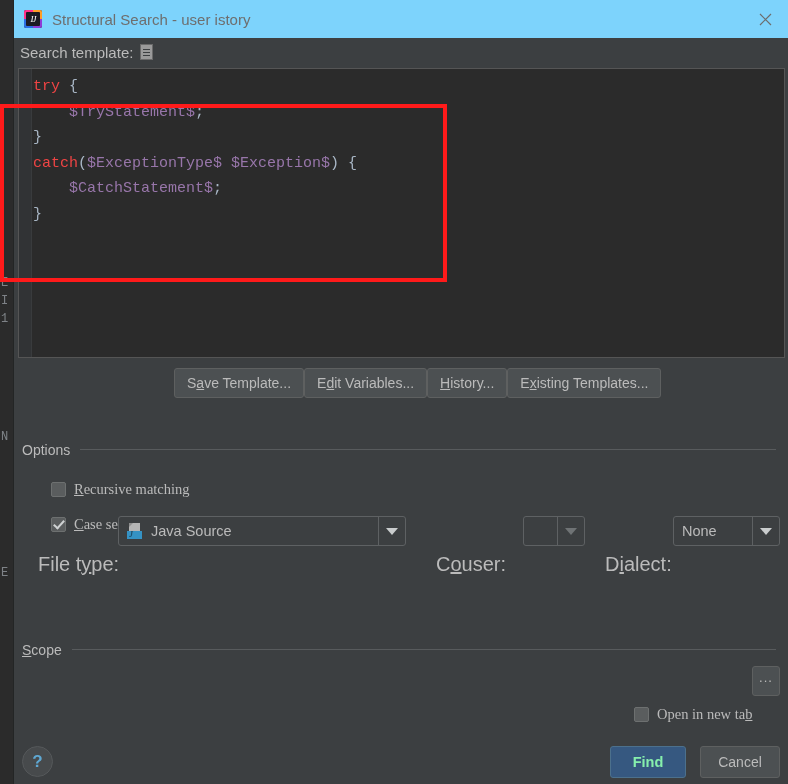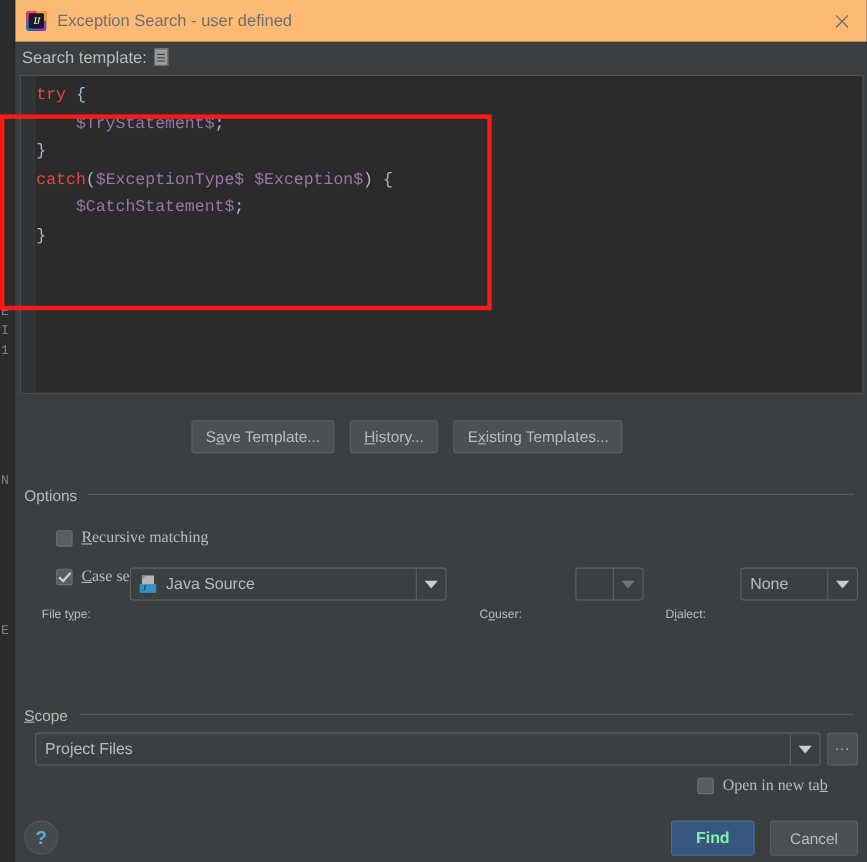--- a/index.html
+++ b/index.html
@@ -47,21 +47,21 @@
     height: 784px;
     background: #3c3f41;
     box-shadow: 0 0 0 1px #232525;
   }
 
   
   .titlebar {
     position: absolute;
     left: 0; top: 0;
     width: 774px; height: 38px;
-    background: #fdba74;
+    background: #7dd3fc;
     display: flex;
     align-items: center;
     padding: 0 0 0 10px;
     box-sizing: border-box;
   }
   .app-icon {
     position: relative;
     width: 18px; height: 18px;
     flex: 0 0 18px;
     border-radius: 2px;
@@ -191,43 +191,42 @@
     height: 30px;
     line-height: 28px;
     box-sizing: border-box;
     white-space: nowrap;
     text-align: center;
   }
   .mn { text-decoration: underline; }
 
   .tpl-buttons {
     position: absolute;
-    left: 160px; top: 344px;
-    display: flex;
-    gap: 14px;
+    left: 160px; top: 330px;
+    display: flex;
   }
 
   
   .group-title {
     position: absolute;
     font-size: 14px;
     color: #bbbbbb;
     background: #3c3f41;
     padding-right: 6px;
     z-index: 2;
   }
   .group-line {
     position: absolute;
     height: 1px;
     background: #585b5d;
   }
 
   .lbl {
     position: absolute;
-    font-size: 11px;
+    font-size: 20px;
     color: #bbbbbb;
     white-space: nowrap;
   }
 
   
   .cbrow {
     position: absolute;
     display: flex;
     align-items: center;
     gap: 8px;
@@ -396,21 +395,21 @@
 
     <div class="titlebar">
       <span class="app-icon">
         <i class="q1"></i>
           <i class="q2"></i>
           <i class="q3"></i>
           <i class="q4"></i>
         <i class="plate"></i>
           <i class="ij">IJ</i>
       </span>
-      <span class="title-text">Exception Search - user defined</span>
+      <span class="title-text">Structural Search - user istory</span>
       <span class="titlebar-close">
         <svg width="13" height="13" viewBox="0 0 13 13" aria-hidden="true">
           <path d="M1 1 L12 12 M12 1 L1 12" stroke="#6d6d6d" stroke-width="1.2" fill="none"></path>
         </svg>
       </span>
     </div>
 
     <div class="dlg-body">
 
       <div class="search-label-row">
@@ -420,20 +419,21 @@
 
       <div class="editor">
         <div class="gutter"></div>
         <div class="code" id="code-area"><div><span class="kw">try</span><span class="pun"> {</span></div><div><span class="pun">    </span><span class="var">$TryStatement$</span><span class="pun">;</span></div><div><span class="pun">}</span></div><div><span class="kw">catch</span><span class="pun">(</span><span class="var">$ExceptionType$</span><span class="pun"> </span><span class="var">$Exception$</span><span class="pun">) {</span></div><div><span class="pun">    </span><span class="var">$CatchStatement$</span><span class="pun">;</span></div><div><span class="pun">}</span></div></div>
       </div>
 
       <div class="annot"></div>
 
       <div class="tpl-buttons" id="tpl-buttons">
           <div class="btn"><span>S</span><span class="mn">a</span><span>ve Template...</span></div>
+          <div class="btn"><span>E</span><span class="mn">d</span><span>it Variables...</span></div>
           <div class="btn"><span></span><span class="mn">H</span><span>istory...</span></div>
           <div class="btn"><span>E</span><span class="mn">x</span><span>isting Templates...</span></div>
         </div>
 
       <div class="group-title" style="left:8px; top:404px;">Options</div>
       <div class="group-line" style="left:66px; top:411px; width:696px;"></div>
 
       <div class="cbrow" style="left:37px; top:443px;">
         <span class="cbox" id="cb-recursive"></span>
         <span class="cblabel"><span></span><span class="mn">R</span><span>ecursive matching</span></span>
@@ -475,26 +475,20 @@
       <div class="combo" style="left:659px; top:478px; width:107px;">
         <span class="val">None</span>
         <span class="arrowbox">
             <span class="caret"></span>
           </span>
       </div>
 
       <div class="group-title" style="left:8px; top:604px;"><span></span><span class="mn">S</span><span>cope</span></div>
       <div class="group-line" style="left:58px; top:611px; width:704px;"></div>
 
-      <div class="combo" style="left:18px; top:628px; width:714px;">
-        <span class="val">Project Files</span>
-        <span class="arrowbox">
-            <span class="caret"></span>
-          </span>
-      </div>
       <div class="dots-btn" style="left:738px; top:628px;">...</div>
 
       <div class="cbrow" style="left:620px; top:668px;">
         <span class="cbox" id="cb-newtab"></span>
         <span class="cblabel"><span>Open in new ta</span><span class="mn">b</span><span></span></span>
       </div>
 
       <div class="help-icon">?</div>
 
       <div class="btn-find">Find</div>

